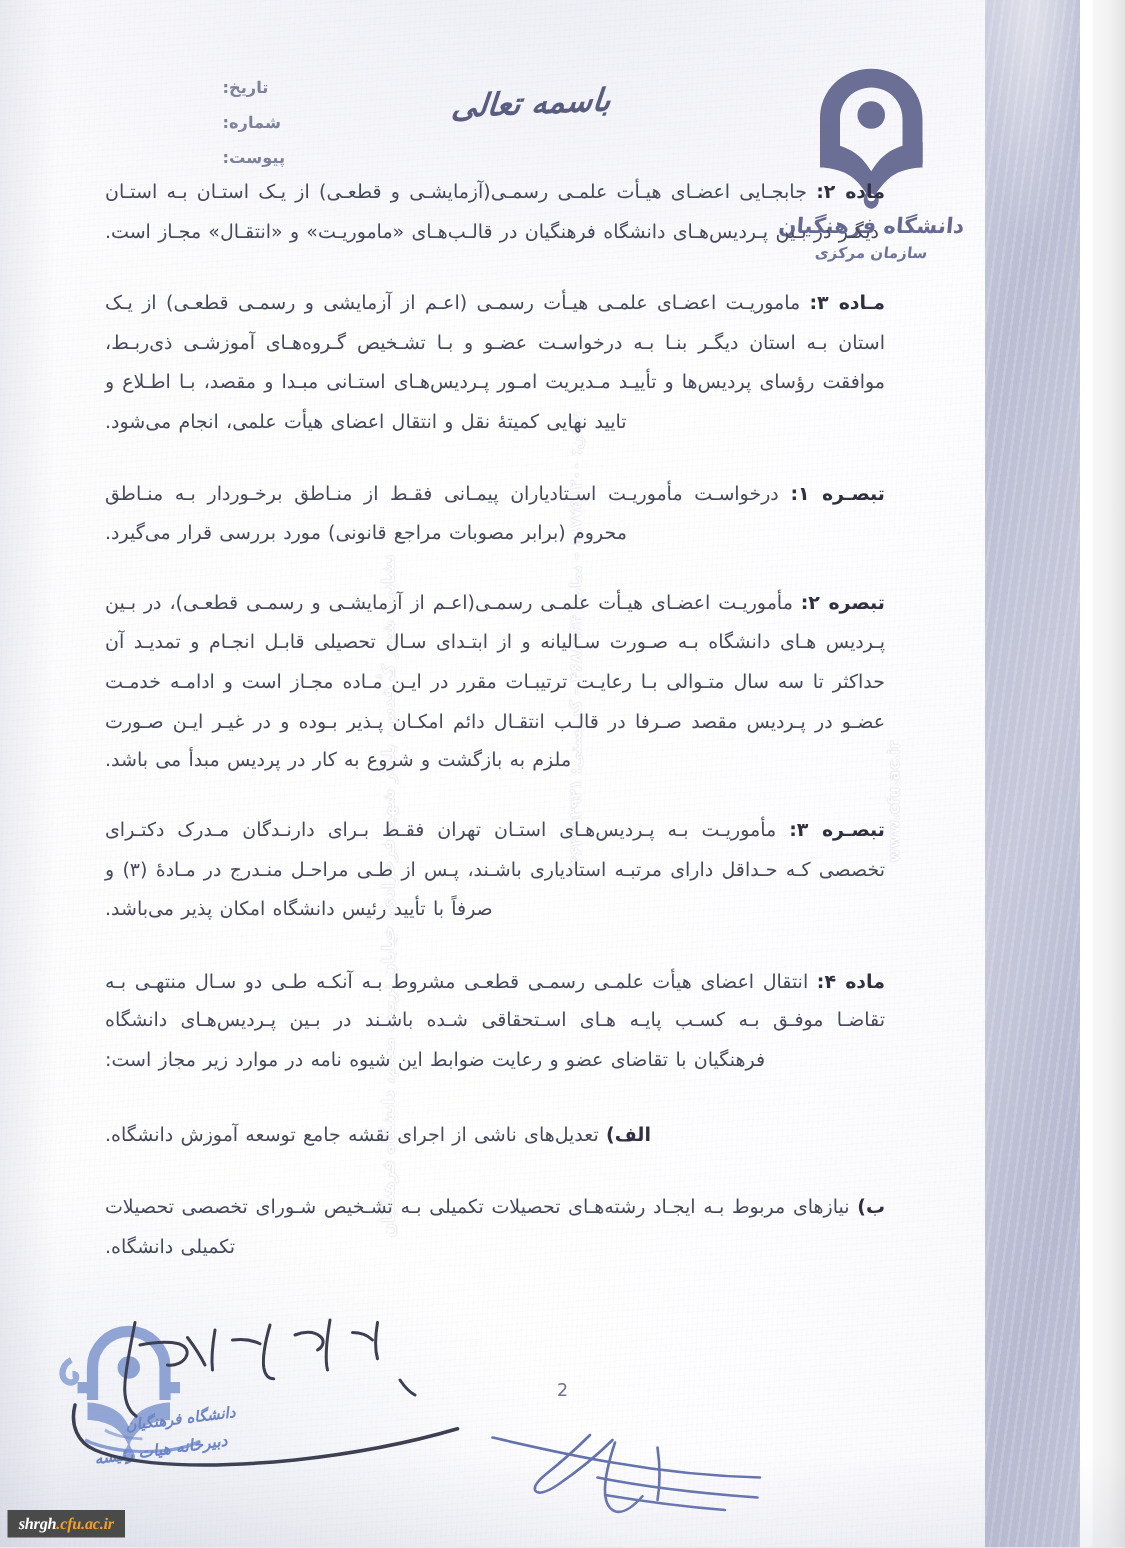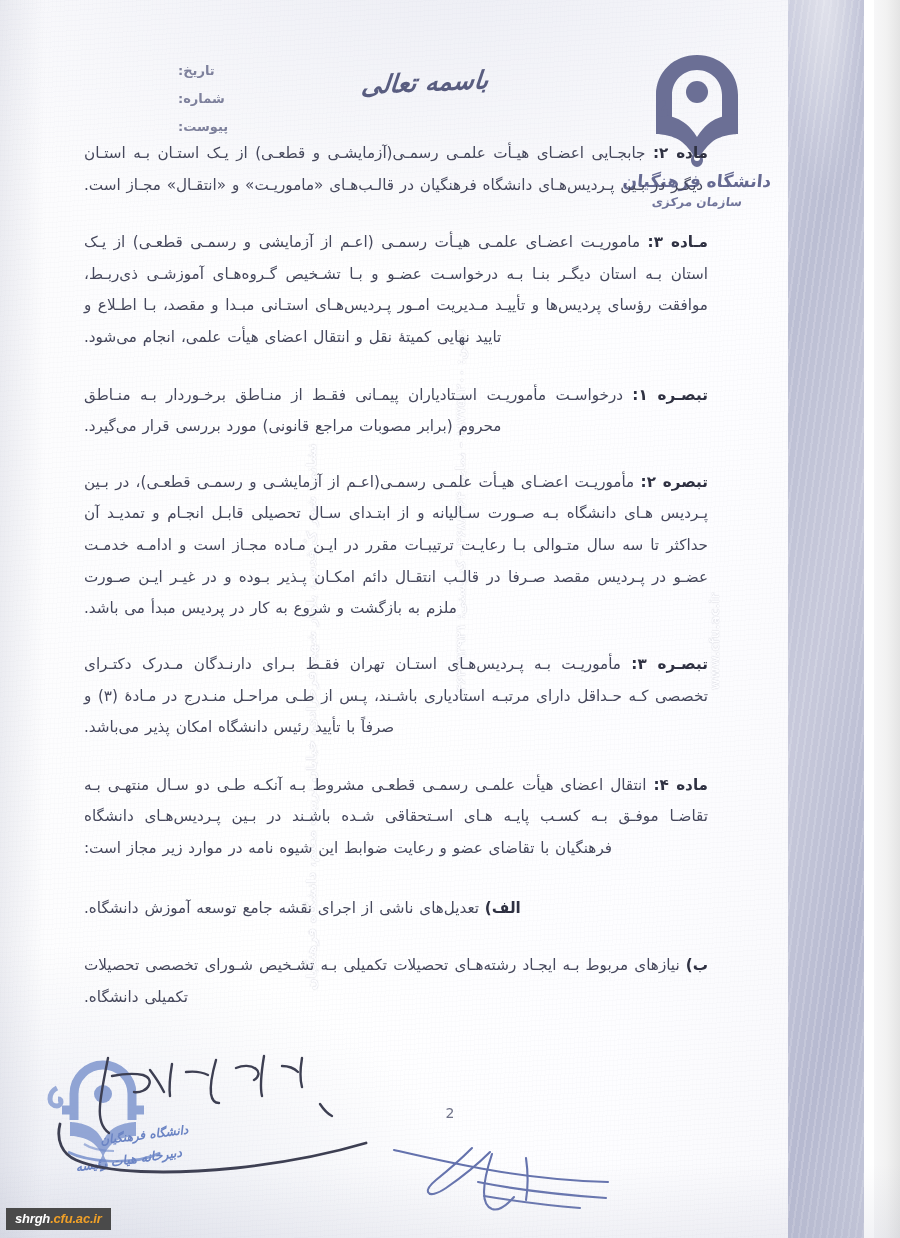--- a/index.html
+++ b/index.html
@@ -259,21 +259,21 @@
   }
 
   
   #footer-badge {
     position: absolute;
     left: 6px;
     top: 1208px;
     background: #4a4a4a;
     color: #ffffff;
     padding: 4px 9px 5px 9px;
-    font-family: Liberation Sans, sans-serif;
+    font-family: Liberation Serif, serif;
     font-size: 13px;
     font-weight: 700;
     font-style: italic;
     letter-spacing: -.2px;
     direction: ltr;
     line-height: 1;
   }
   #footer-badge .host { color: #ffffff; }
   #footer-badge .domain { color: #f0a028; }
 </style>

